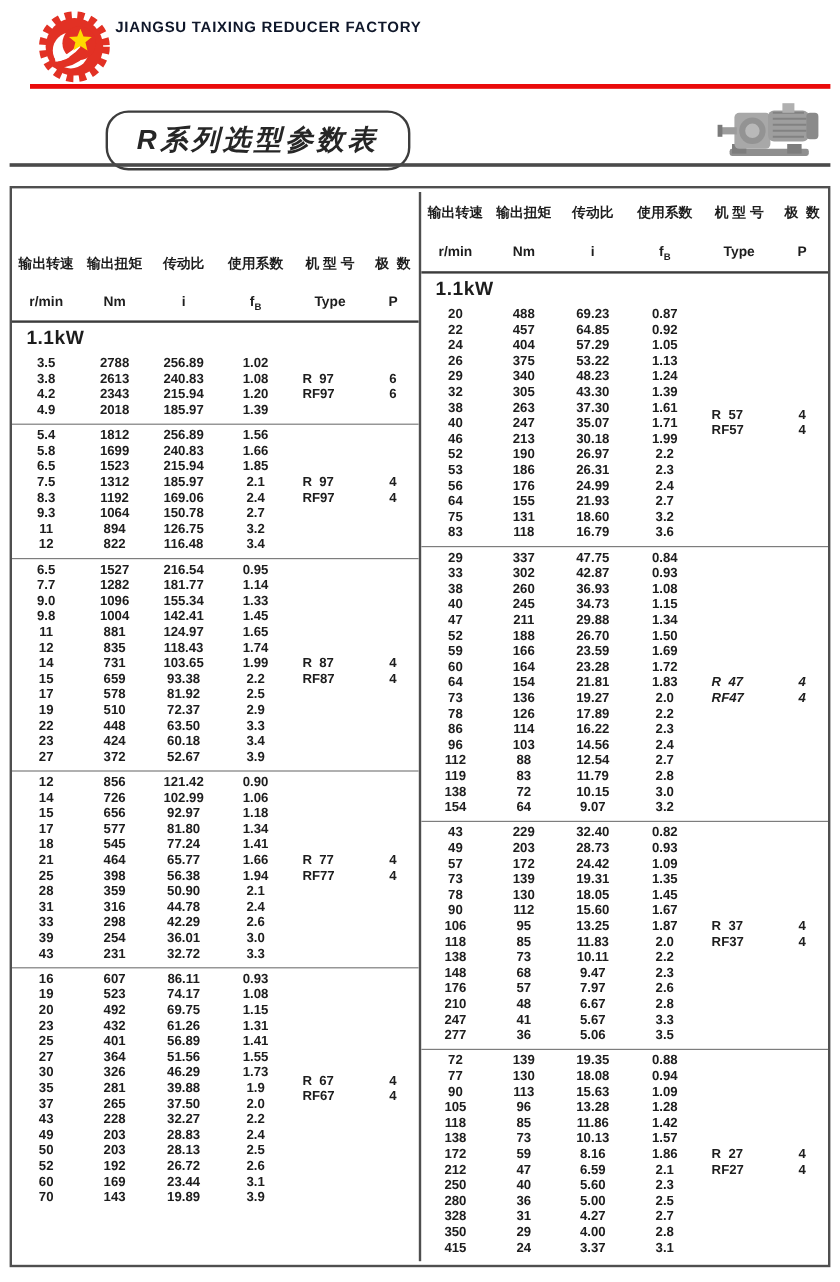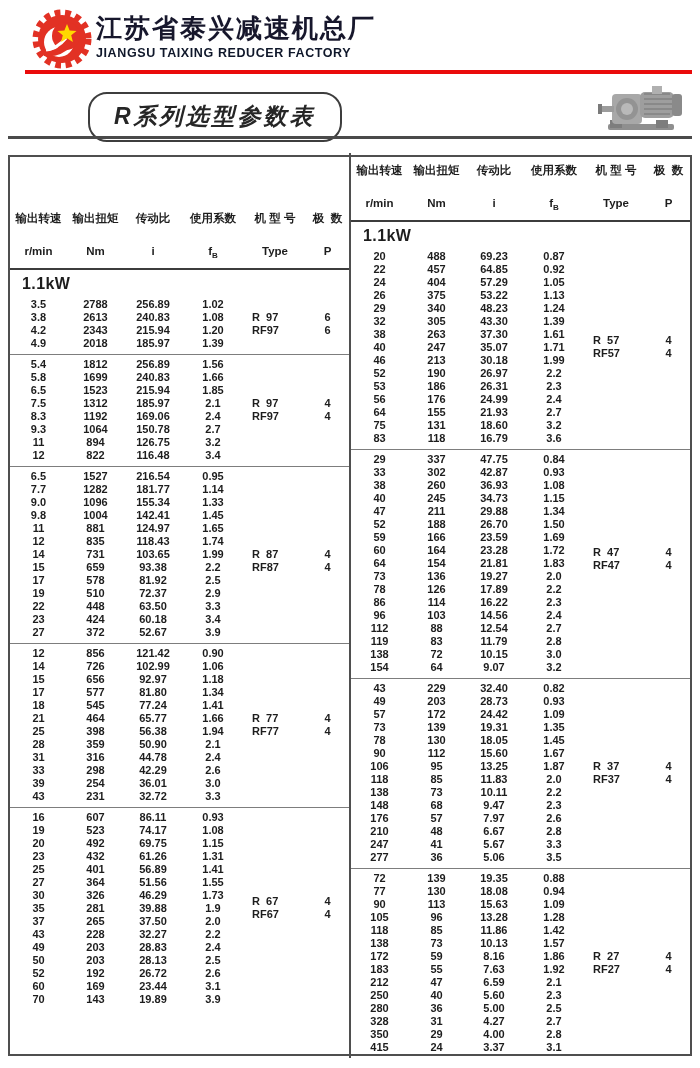--- a/index.html
+++ b/index.html
@@ -55,21 +55,20 @@
     <circle cx="36" cy="33" r="25" fill="none" stroke="#e23124" stroke-width="9" stroke-dasharray="5.5 4.5"></circle>
     <circle cx="36" cy="33" r="24" fill="#e23124"></circle>
     <circle cx="33" cy="36" r="15" fill="#ffffff"></circle>
     <circle cx="40" cy="30" r="14" fill="#e23124"></circle>
     <path d="M16,46 Q30,46 42,34 L46,40 Q34,52 18,50 Z" fill="#e23124"></path>
     <path d="M20,44 Q32,42 40,32" fill="none" stroke="#ffffff" stroke-width="3"></path>
     <polygon fill="#ffd900" points="41,18 43.6,24.4 50.5,24.9 45.2,29.3 46.9,36 41,32.3 35.1,36 36.8,29.3 31.5,24.9 38.4,24.4"></polygon>
   </svg>
 </div>
 <div class="company">
-  <div class="company-cn">江苏省泰兴减速机总厂</div>
   <div class="company-en">JIANGSU TAIXING REDUCER FACTORY</div>
 </div>
 <div class="red-rule"></div>
 <div class="badge">R系列选型参数表</div>
 <div class="photo">
   <svg viewBox="0 0 92 56" width="92" height="56">
     <rect x="12" y="44" width="66" height="6" rx="2" fill="#8f8f8f"></rect>
     <rect x="14" y="40" width="12" height="8" fill="#7d7d7d"></rect>
     <rect x="60" y="40" width="12" height="8" fill="#7d7d7d"></rect>
     <rect x="16" y="14" width="30" height="30" rx="4" fill="#a8a8a8"></rect>
@@ -713,21 +712,21 @@
           <div class="tcell">72</div>
           <div class="tcell">10.15</div>
           <div class="tcell">3.0</div>
         </div>
         <div class="trow">
           <div class="tcell">154</div>
           <div class="tcell">64</div>
           <div class="tcell">9.07</div>
           <div class="tcell">3.2</div>
         </div>
-        <div class="typeov" style="top: 96px;">
+        <div class="typeov" style="top: 107px; font-style: italic;">
           <div class="tyline">
             <div class="tyname">R  47</div>
             <div class="typoles">4</div>
           </div>
           <div class="tyline">
             <div class="tyname">RF47</div>
             <div class="typoles">4</div>
           </div>
         </div>
       </div>
@@ -864,26 +863,20 @@
           <div class="tcell">10.13</div>
           <div class="tcell">1.57</div>
         </div>
         <div class="trow">
           <div class="tcell">172</div>
           <div class="tcell">59</div>
           <div class="tcell">8.16</div>
           <div class="tcell">1.86</div>
         </div>
         <div class="trow">
-          <div class="tcell">183</div>
-          <div class="tcell">55</div>
-          <div class="tcell">7.63</div>
-          <div class="tcell">1.92</div>
-        </div>
-        <div class="trow">
           <div class="tcell">212</div>
           <div class="tcell">47</div>
           <div class="tcell">6.59</div>
           <div class="tcell">2.1</div>
         </div>
         <div class="trow">
           <div class="tcell">250</div>
           <div class="tcell">40</div>
           <div class="tcell">5.60</div>
           <div class="tcell">2.3</div>

